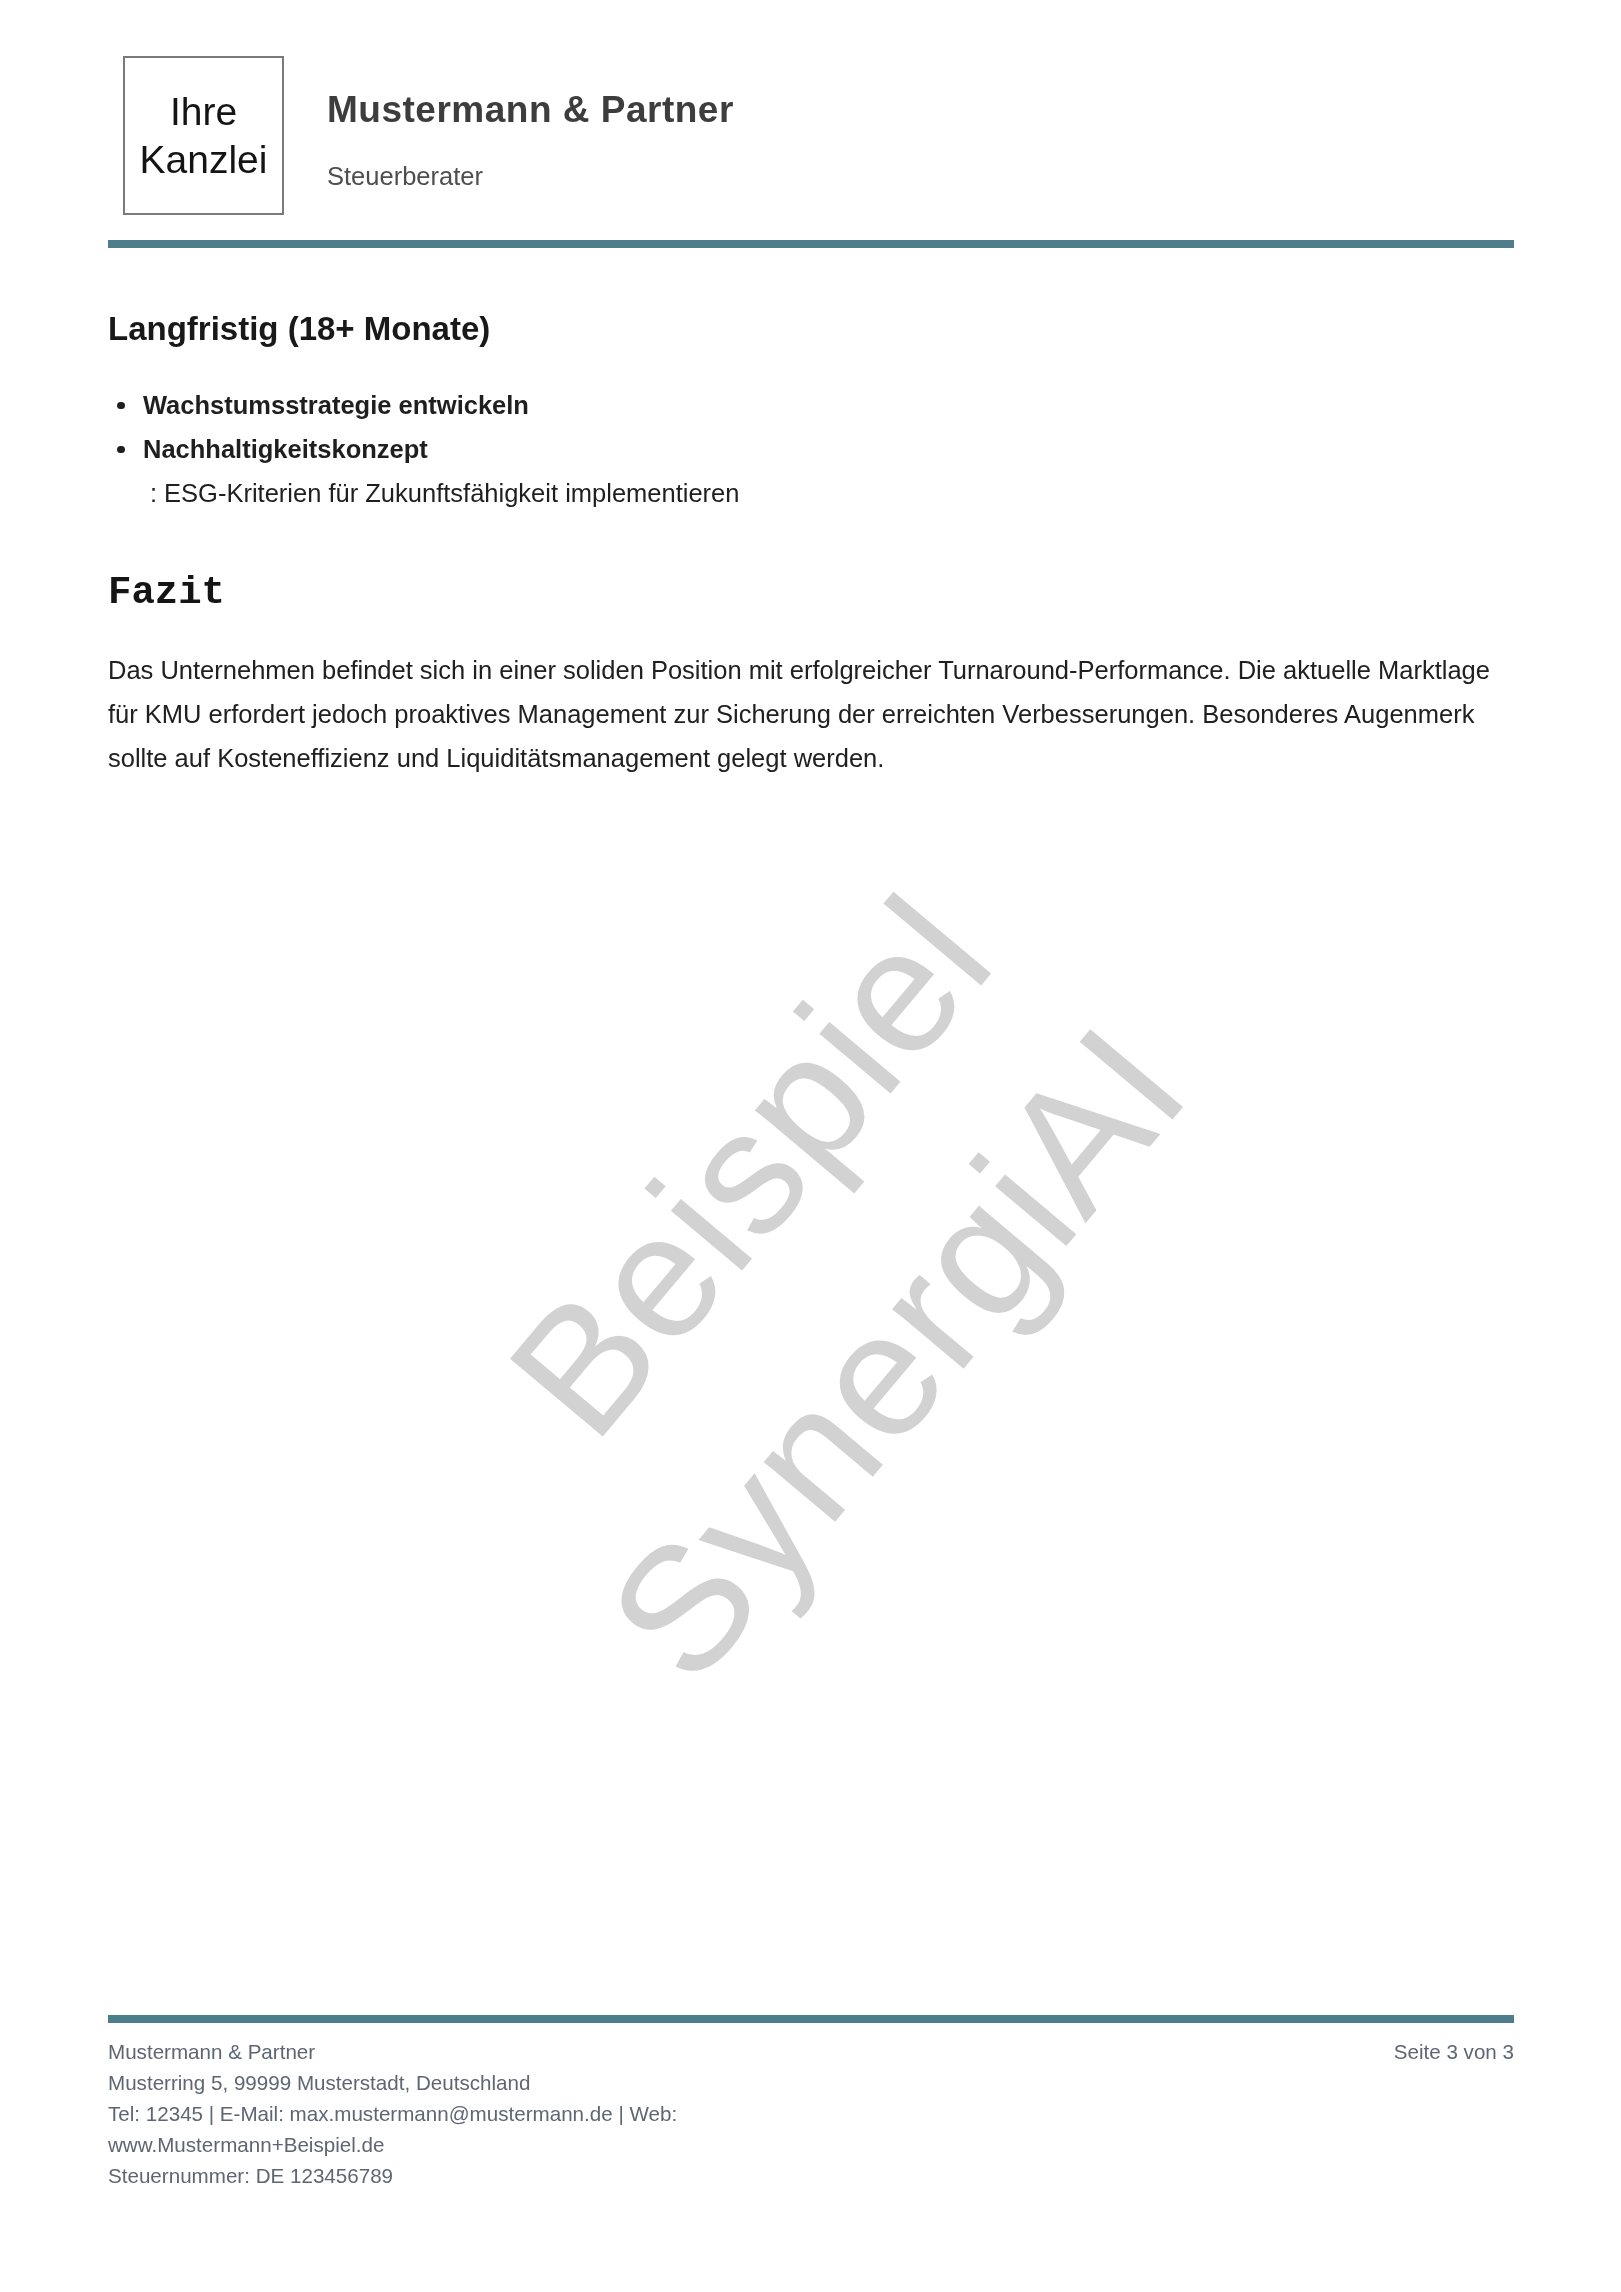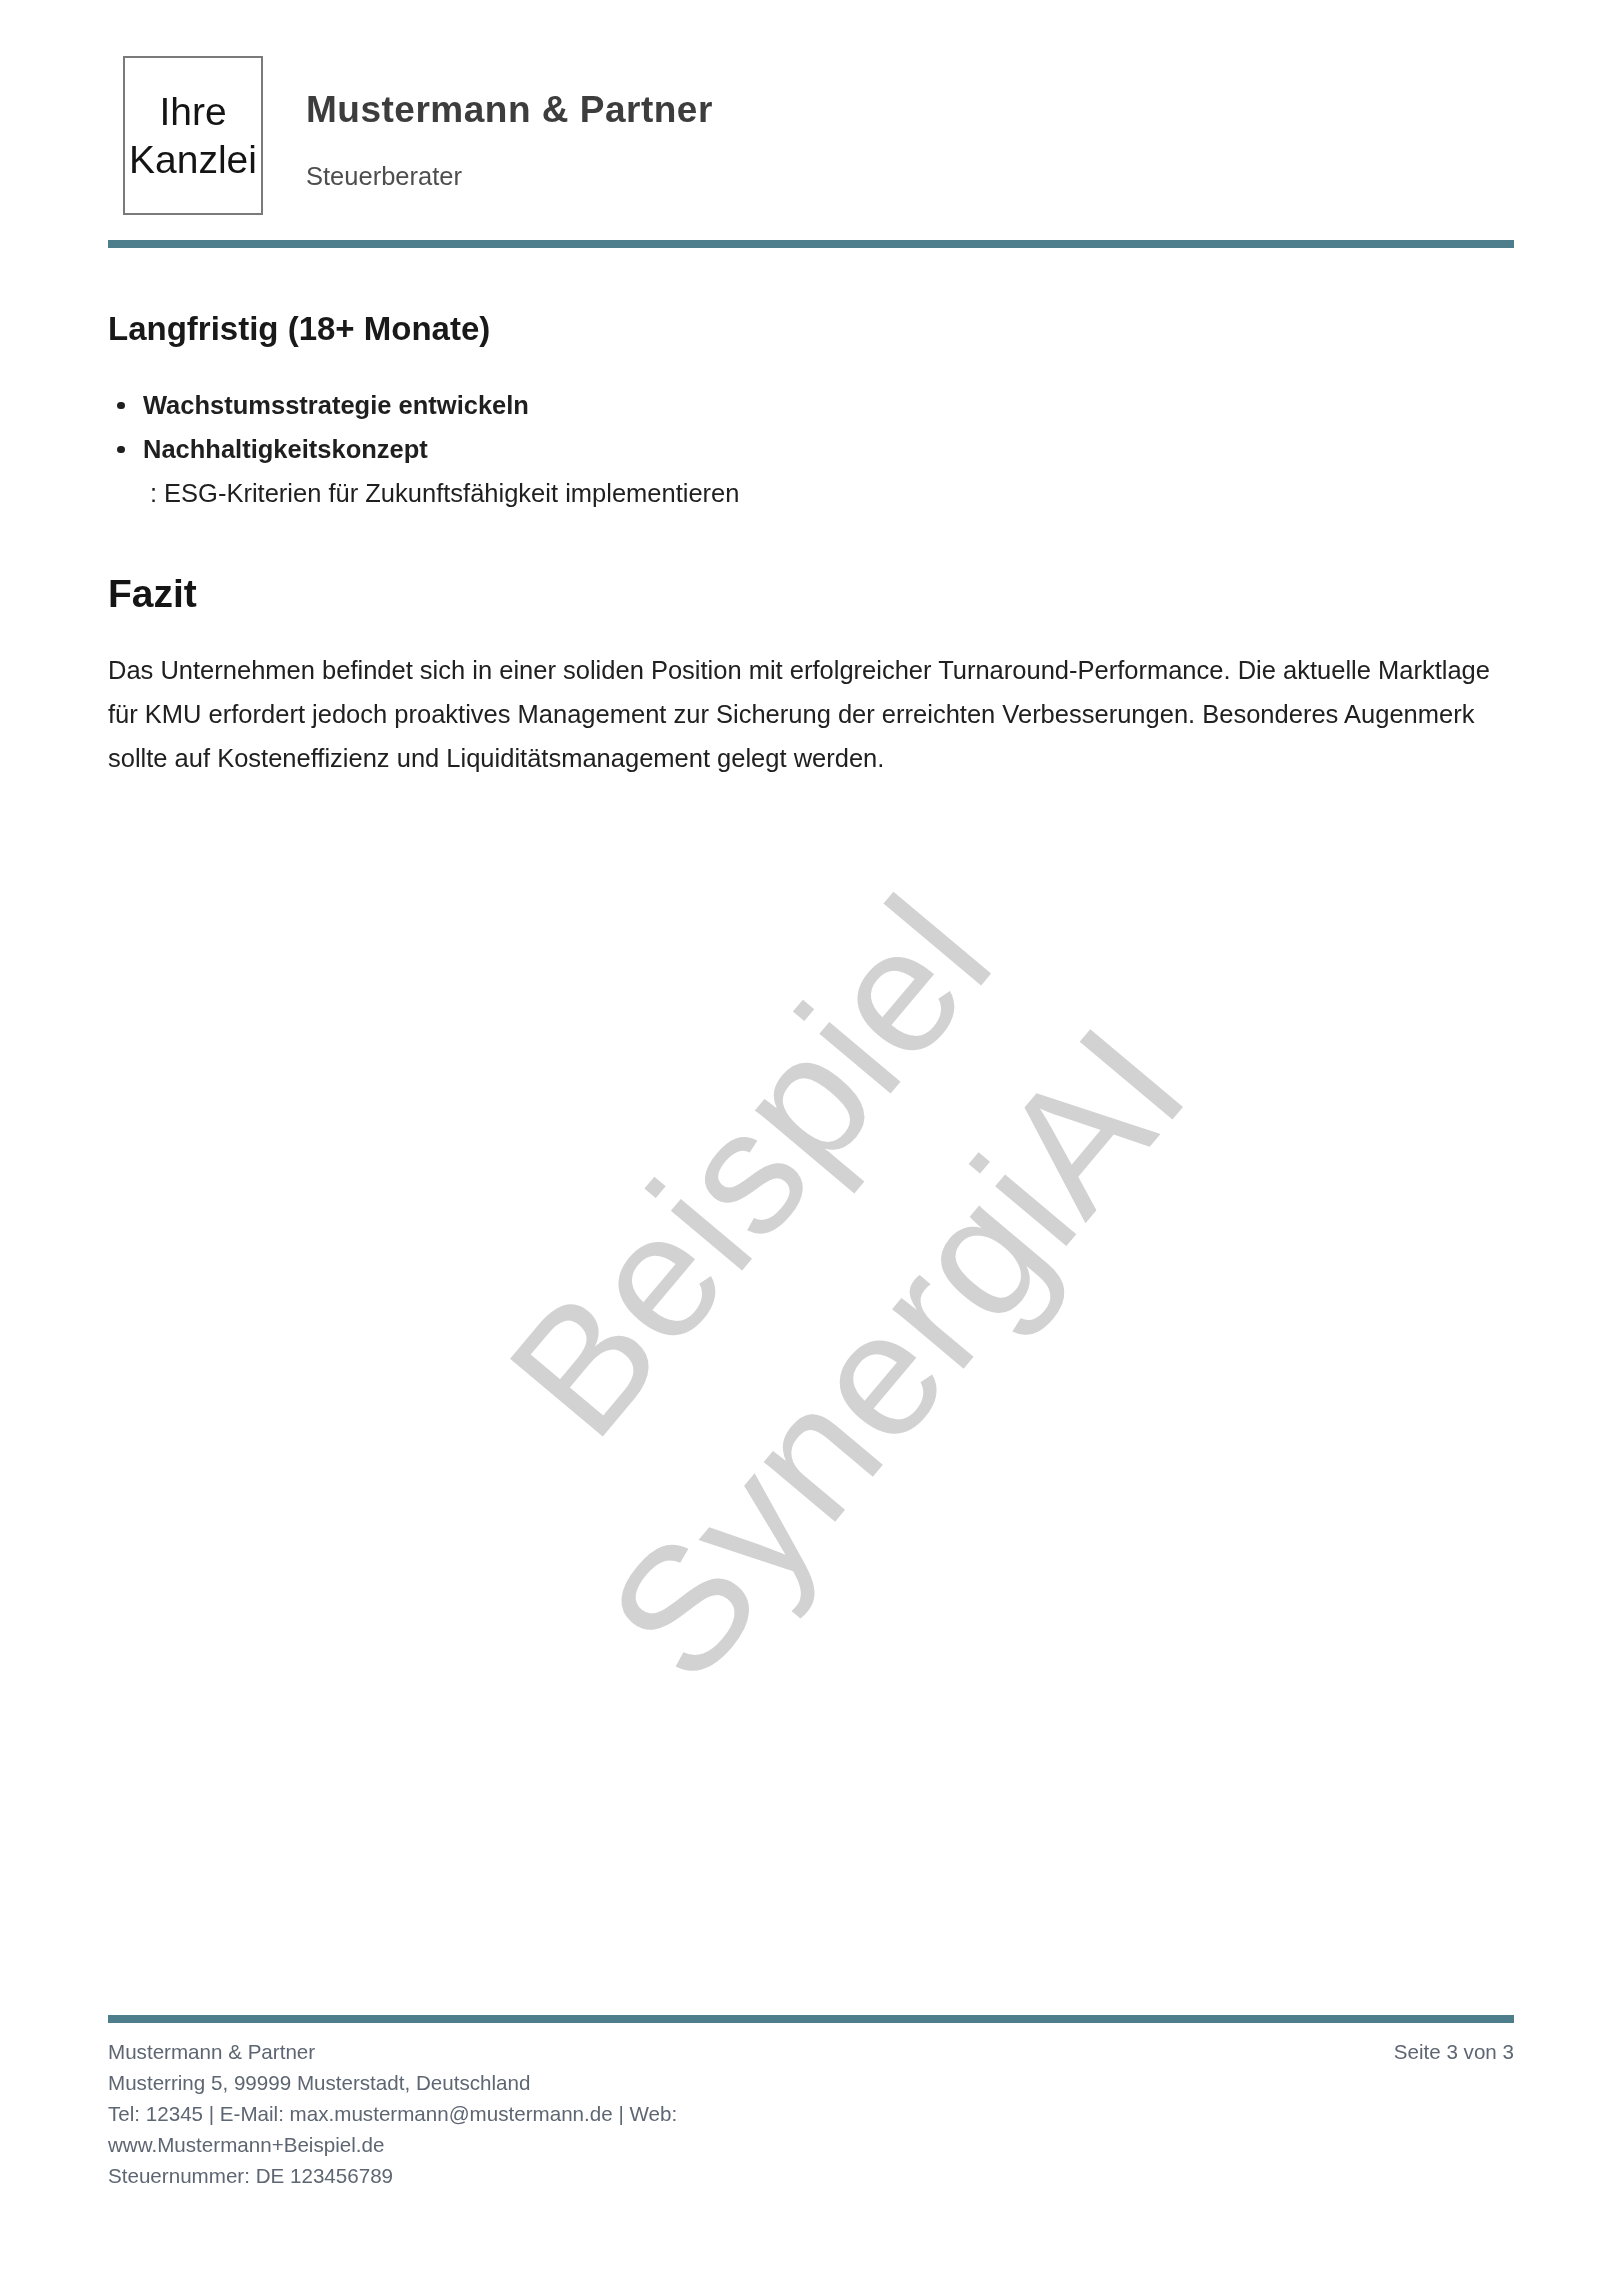--- a/index.html
+++ b/index.html
@@ -21,21 +21,21 @@
   
   .header {
     position: absolute;
     left: 123px;
     top: 56px;
     display: flex;
     gap: 43px;
     z-index: 1;
   }
   .logo-box {
-    width: 140px;
+    width: 161px;
     height: 159px;
     border: 2px solid #7a7a7a;
     display: flex;
     align-items: center;
     justify-content: center;
     text-align: center;
   }
   .logo-text {
     font-size: 39px;
     line-height: 1.22;
@@ -104,20 +104,21 @@
     color: #1f1f1f;
     line-height: 44px;
     margin-left: 6.9px;
   }
   .h-big {
     margin: 55px 0 0 0;
     font-size: 39px;
     font-weight: 700;
     color: #151515;
     line-height: 47px;
+    font-family: Liberation Mono, monospace;
   }
   .paragraph {
     margin: 31px 0 8px 0;
     max-width: 1407px;
     font-size: 25.5px;
     line-height: 44px;
     color: #202020;
   }
 
   

